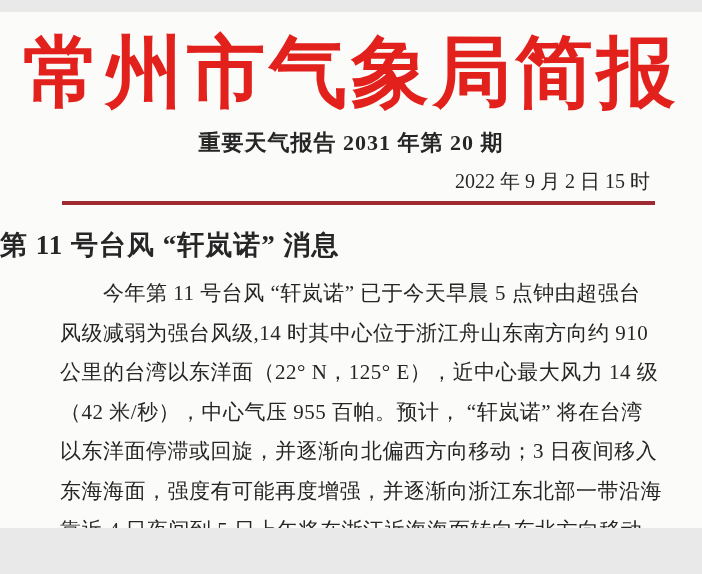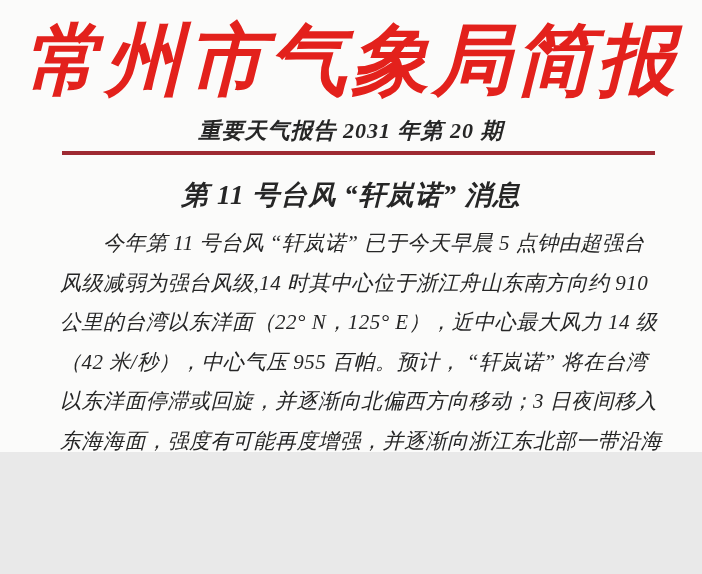--- a/index.html
+++ b/index.html
@@ -3,27 +3,26 @@
 <meta charset="utf-8">
 <style>
   html, body {
     margin: 0;
     padding: 0;
     background: #e9e9e9;
   }
   .page {
     position: relative;
     width: 702px;
-    height: 452px;
-    margin: 0 auto;
+    height: 516px;
+    margin: 12px auto;
     background: var(--page-background, #fbfbfa);
     overflow: hidden;
     font-family: "Liberation Serif", "DejaVu Serif", serif;
     color: var(--text-black, #262626);
-    font-style: italic;
   }
   .masthead {
     margin: 14px 8px 0 8px;
     text-align: center;
     font-size: 78px;
     line-height: 94px;
     font-weight: 900;
     letter-spacing: 4px;
     color: var(--masthead-red, #e3211c);
     white-space: nowrap;
@@ -42,21 +41,20 @@
     font-size: 20px;
     line-height: 26px;
   }
   .rule {
     margin: 7px 47px 0 62px;
     height: 4px;
     background: var(--rule-red, #9e2a32);
   }
   .headline {
     margin-top: 24px;
-    text-align: center;
     font-size: 27px;
     line-height: 32px;
     font-weight: bold;
     letter-spacing: 1px;
   }
   .body-text {
     margin: 13px 44px 0 60px;
     font-size: 21px;
     line-height: 39.5px;
     white-space: pre;
@@ -64,20 +62,21 @@
   }
 </style>
 </head>
 <body>
 
 <div class="page">
   <div class="masthead">常州市气象局简报</div>
 
   <div class="report-series">重要天气报告 2031 年第 20 期</div>
 
+  <div class="date-line">2022 年 9 月 2 日 15 时</div>
 
   <div class="rule"></div>
 
   <div class="headline">第 11 号台风 “轩岚诺” 消息</div>
 
   <div class="body-text">　　今年第 11 号台风 “轩岚诺” 已于今天早晨 5 点钟由超强台
 风级减弱为强台风级,14 时其中心位于浙江舟山东南方向约 910
 公里的台湾以东洋面（22° N，125° E），近中心最大风力 14 级
 （42 米/秒），中心气压 955 百帕。预计， “轩岚诺” 将在台湾
 以东洋面停滞或回旋，并逐渐向北偏西方向移动；3 日夜间移入

